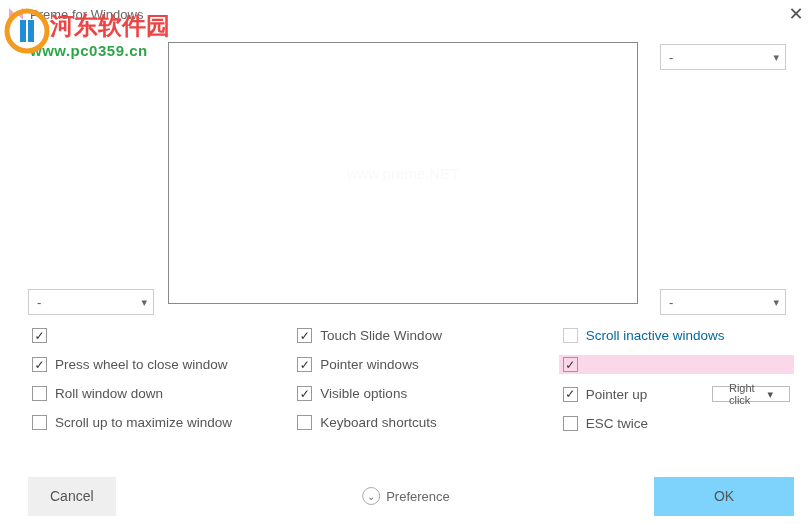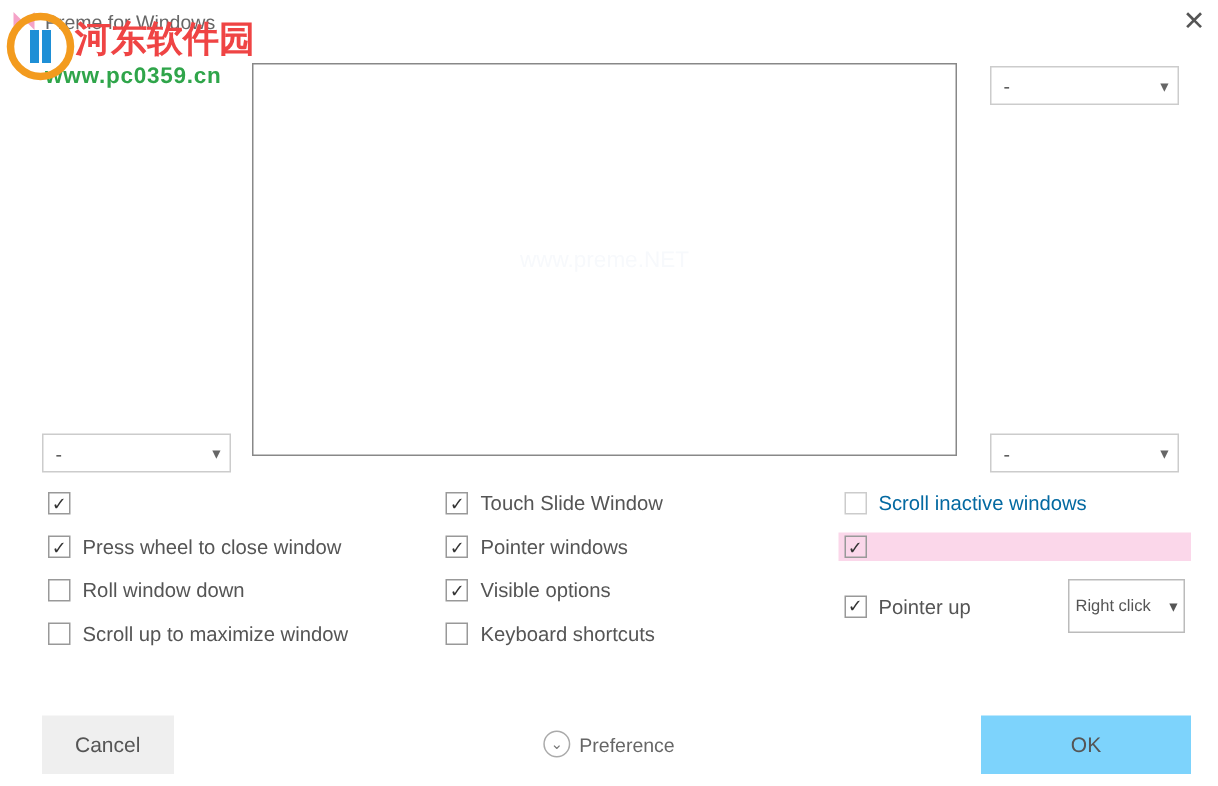--- a/index.html
+++ b/index.html
@@ -116,27 +116,27 @@
       align-items: center;
       justify-content: center;
       font-size: 12px;
       line-height: 1;
       color: #333;
       flex-shrink: 0;
     }
     .opt.disabled .cb { border-color: #ccc; }
     .opt.disabled { color: #0369a1; }
     .opt .inline-select {
-      width: 78px; height: 36px;
+      width: 78px; height: 16px;
       border: 1px solid #bbb;
       font-size: 11px;
       display: flex;
       align-items: center;
       justify-content: space-between;
-      padding: 0 4px;
+      padding: 0 16px;
       margin-left: auto;
       cursor: pointer;
     }
     .bottom-bar {
       position: absolute;
       left: 0; right: 0; bottom: 10px;
       height: 36px;
       display: flex;
       align-items: center;
       padding: 0 18px 0 28px;
@@ -266,20 +266,24 @@
         <span class="cb">✓</span>
       </div>
       <div class="opt">
         <span class="cb">✓</span>
         <span>Pointer up</span>
         <span class="inline-select">
           <span>Right click</span>
           <span>▾</span>
         </span>
       </div>
+      <div class="opt">
+        <span class="cb"></span>
+        <span>ESC twice</span>
+      </div>
     </div>
 </div>
 
 <div class="bottom-bar">
   <div class="btn">Cancel</div>
   <div class="pref-center">
     <span class="circ">⌄</span>
     <span>Preference</span>
   </div>
   <div class="btn ok">OK</div>

